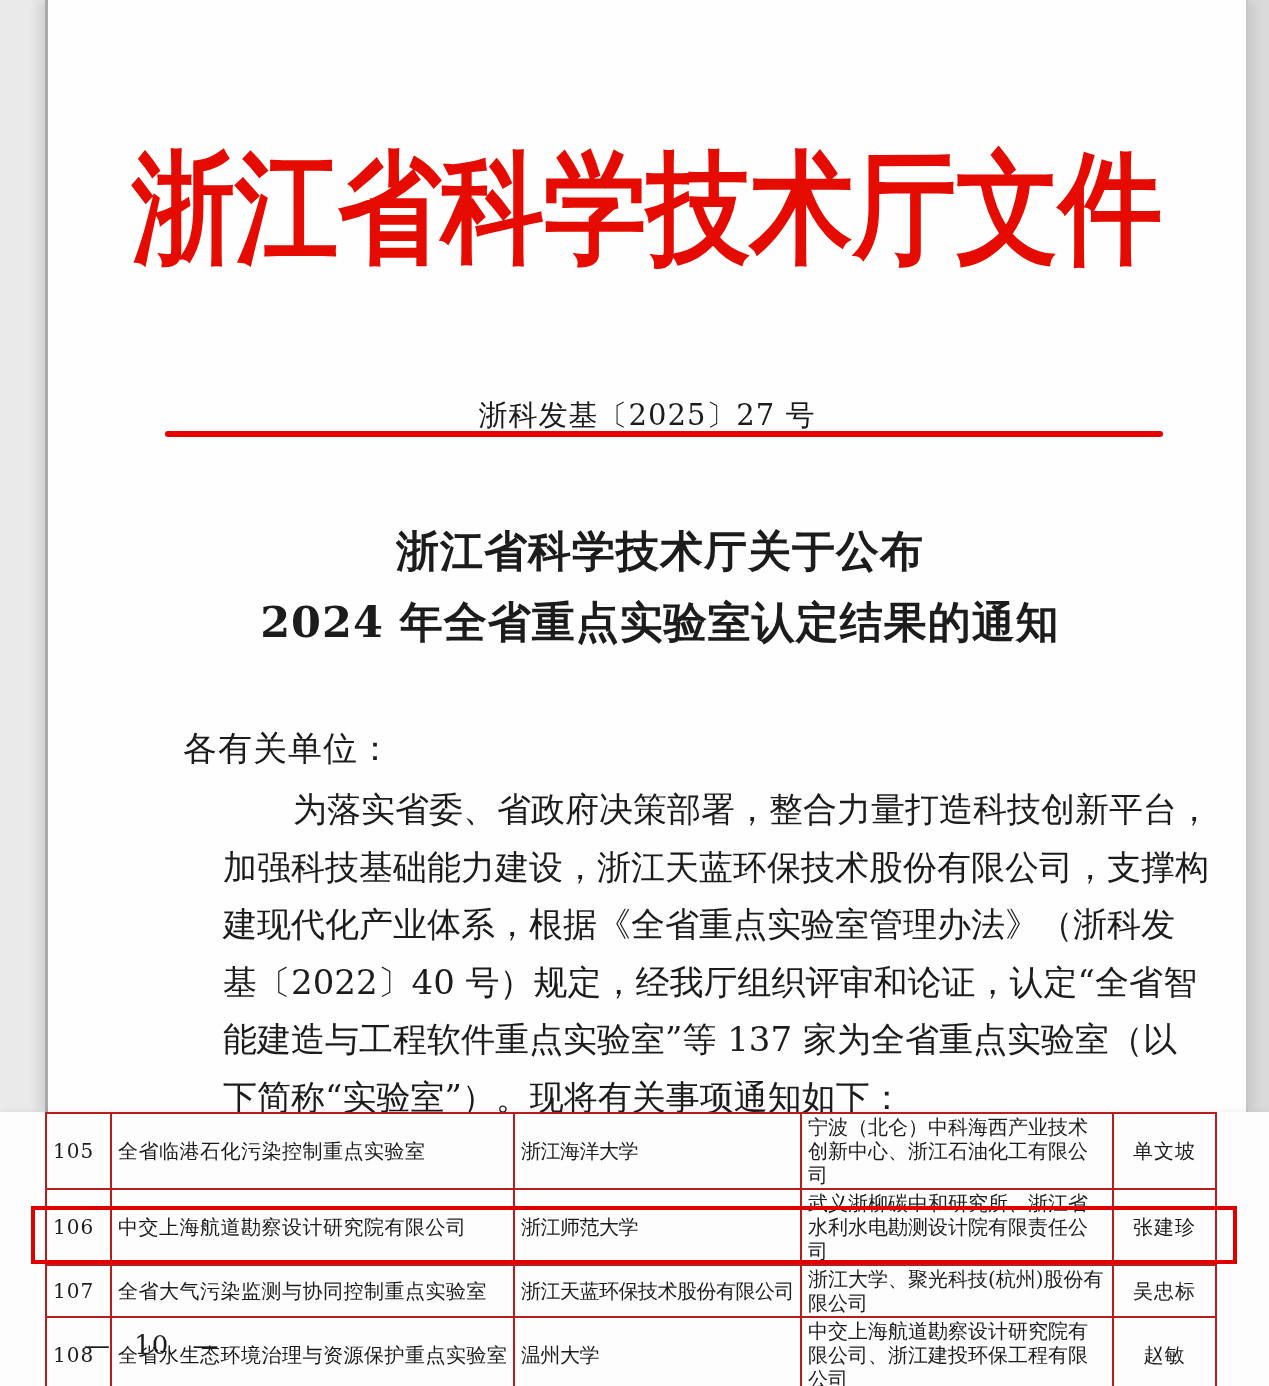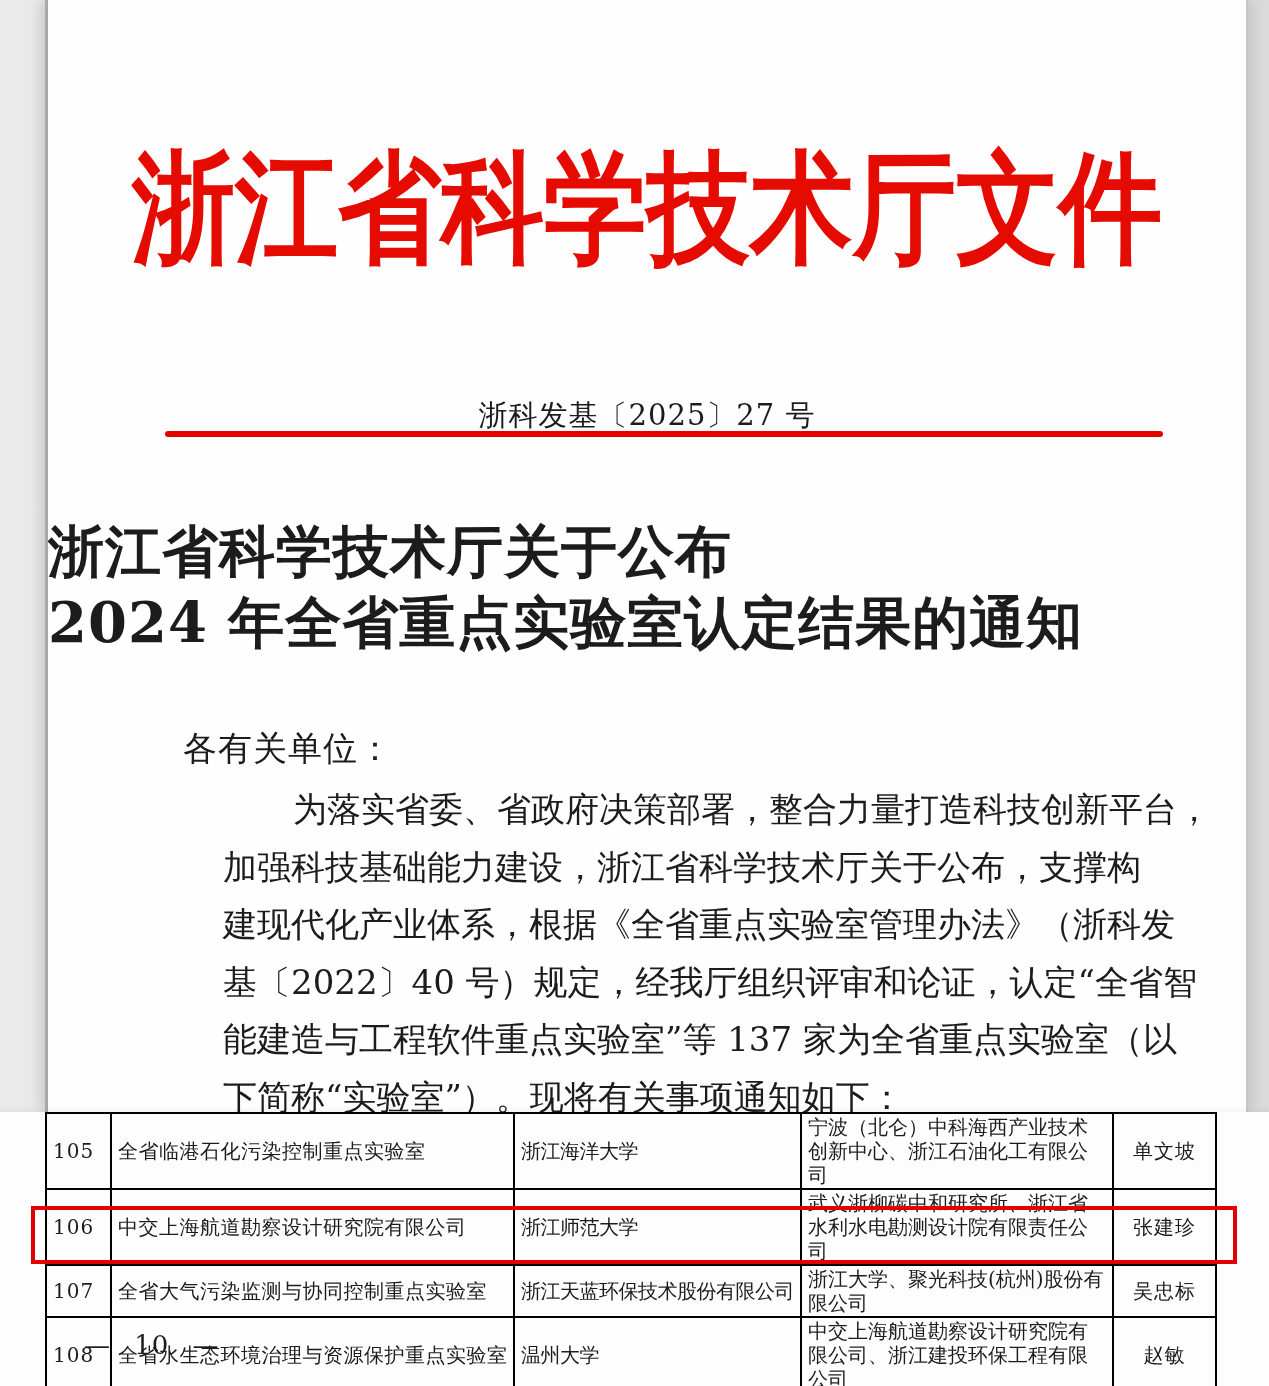--- a/index.html
+++ b/index.html
@@ -26,22 +26,22 @@
   }
   .doc-number{
     position:absolute;top:352px;left:0;width:100%;
     text-align:center;font-size:29px;letter-spacing:1px;margin-top:44px;
   }
   .red-divider{
     position:absolute;top:431px;left:117px;width:998px;height:6px;
     background:#e60000;border-radius:3px;
   }
   .notice-title{
-    position:absolute;top:516px;left:0;width:100%;
-    text-align:left;font-weight:bold;font-size:56px;line-height:71px;
+    position:absolute;top:516px;left:13px;width:100%;
+    text-align:center;font-weight:bold;font-size:43px;line-height:71px;
     letter-spacing:1px;
   }
   .salutation{
     position:absolute;top:726px;left:135px;font-size:34px;letter-spacing:1px;
   }
   .body-text{
     position:absolute;top:781px;left:135px;width:962px;
     font-size:34px;line-height:57.5px;letter-spacing:0px;margin-left:40px;
   }
   .body-line{white-space:nowrap;}
@@ -49,21 +49,21 @@
   
   .table-strip{
     position:absolute;left:0;top:1112px;width:1269px;height:274px;
     background:#fdfdfd;box-shadow:0 -2px 5px rgba(0,0,0,.05);
   }
   table.lab-table{
     position:absolute;left:45px;top:0;
     border-collapse:collapse;table-layout:fixed;width:1170px;
   }
   table.lab-table td{
-    border:2px solid #000000;
+    border:2px solid #b91c1c;
     font-size:20px;vertical-align:middle;
     padding:1px 6px 1px 6px;box-sizing:border-box;overflow:hidden;
   }
   col.c-no{width:65px;} col.c-lab{width:403px;} col.c-inst{width:287px;}
   col.c-part{width:312px;} col.c-dir{width:103px;}
   td.c-no{font-size:22px;letter-spacing:1px;}
   td.c-lab{padding-left:22px;white-space:nowrap;letter-spacing:.5px;margin-left:32px;}
   td.c-inst{padding-left:12px;white-space:nowrap;letter-spacing:-.5px;font-size:19.5px;}
   td.c-part{font-size:18.5px;line-height:24px;padding-left:9px;padding-right:4px;}
   td.c-dir{text-align:center;font-size:21px;letter-spacing:1px;}
@@ -93,21 +93,21 @@
 
     <div class="notice-title">
       <div>浙江省科学技术厅关于公布</div>
       <div>2024 年全省重点实验室认定结果的通知</div>
     </div>
 
     <div class="salutation">各有关单位：</div>
 
     <div class="body-text">
       <div class="body-line indent">为落实省委、省政府决策部署，整合力量打造科技创新平台，</div>
-      <div class="body-line">加强科技基础能力建设，浙江省科学技术厅关于公布，支撑构</div>
+      <div class="body-line">加强科技基础能力建设，浙江天蓝环保技术股份有限公司，支撑构</div>
       <div class="body-line">建现代化产业体系，根据《全省重点实验室管理办法》（浙科发</div>
       <div class="body-line">基〔2022〕40 号）规定，经我厅组织评审和论证，认定“全省智</div>
       <div class="body-line">能建造与工程软件重点实验室”等 137 家为全省重点实验室（以</div>
       <div class="body-line">下简称“实验室”）。现将有关事项通知如下：</div>
     </div>
   </div>
 
   <div class="table-strip">
     <table class="lab-table">
       <colgroup>

